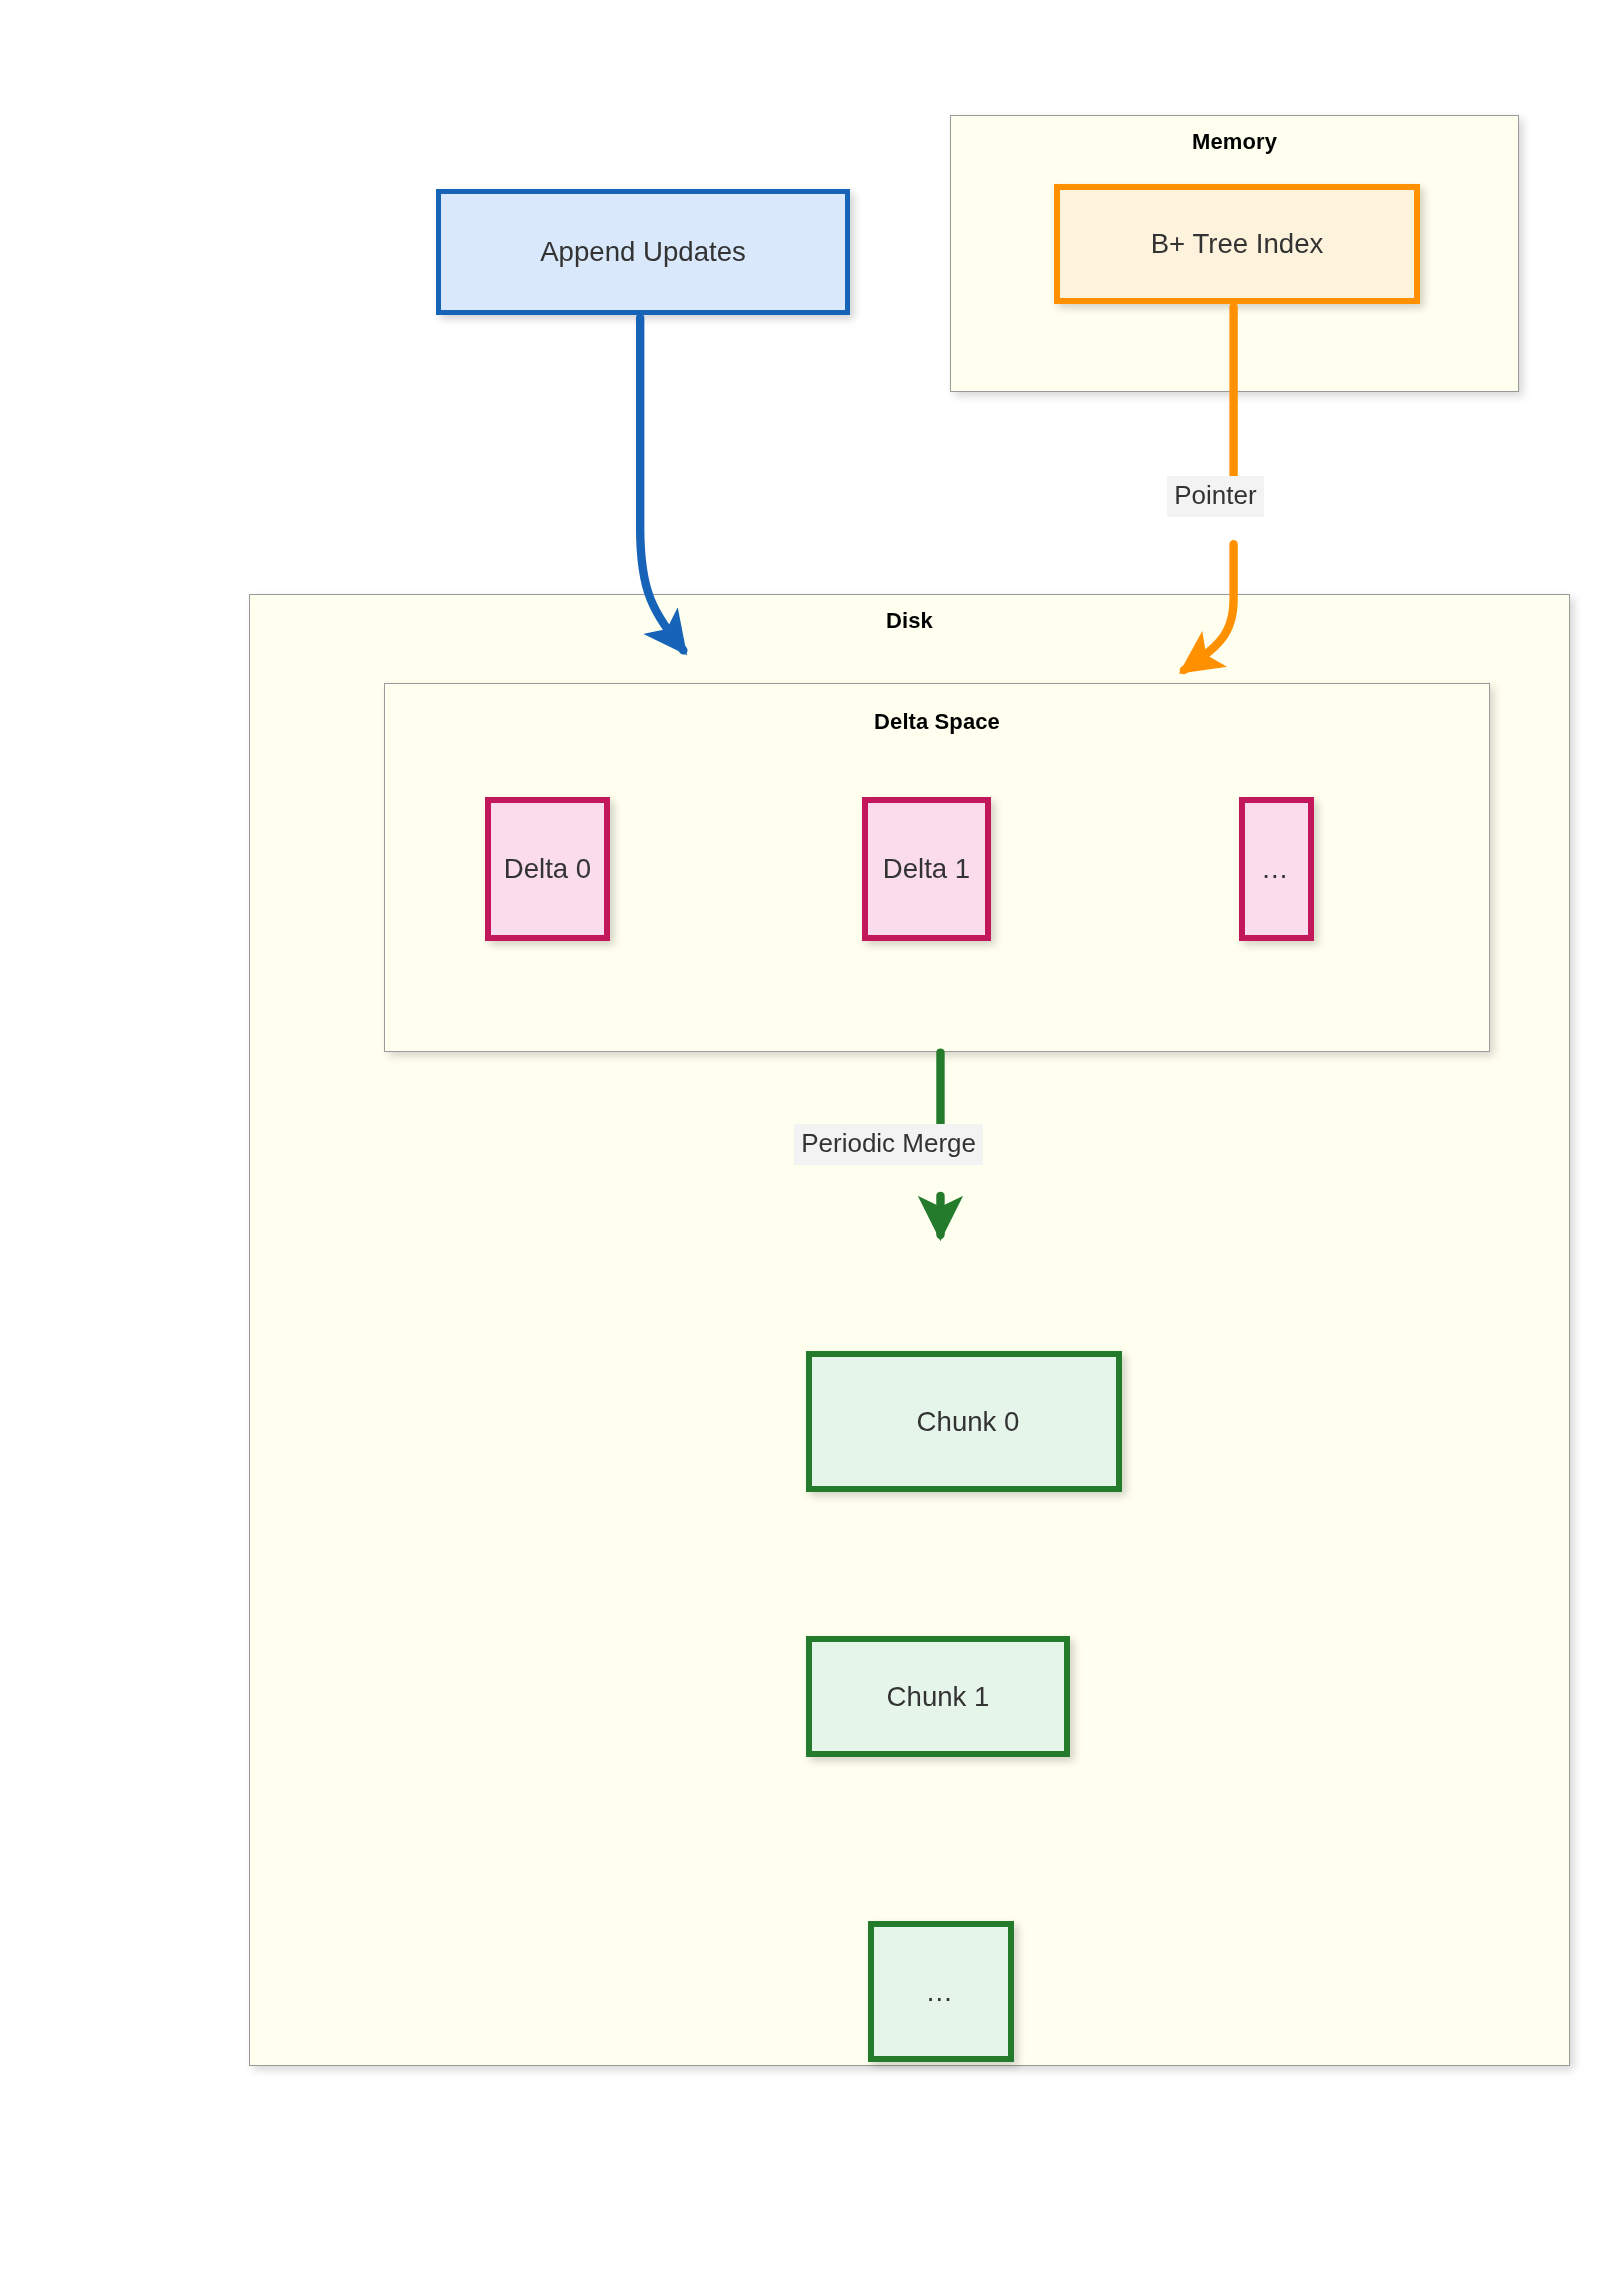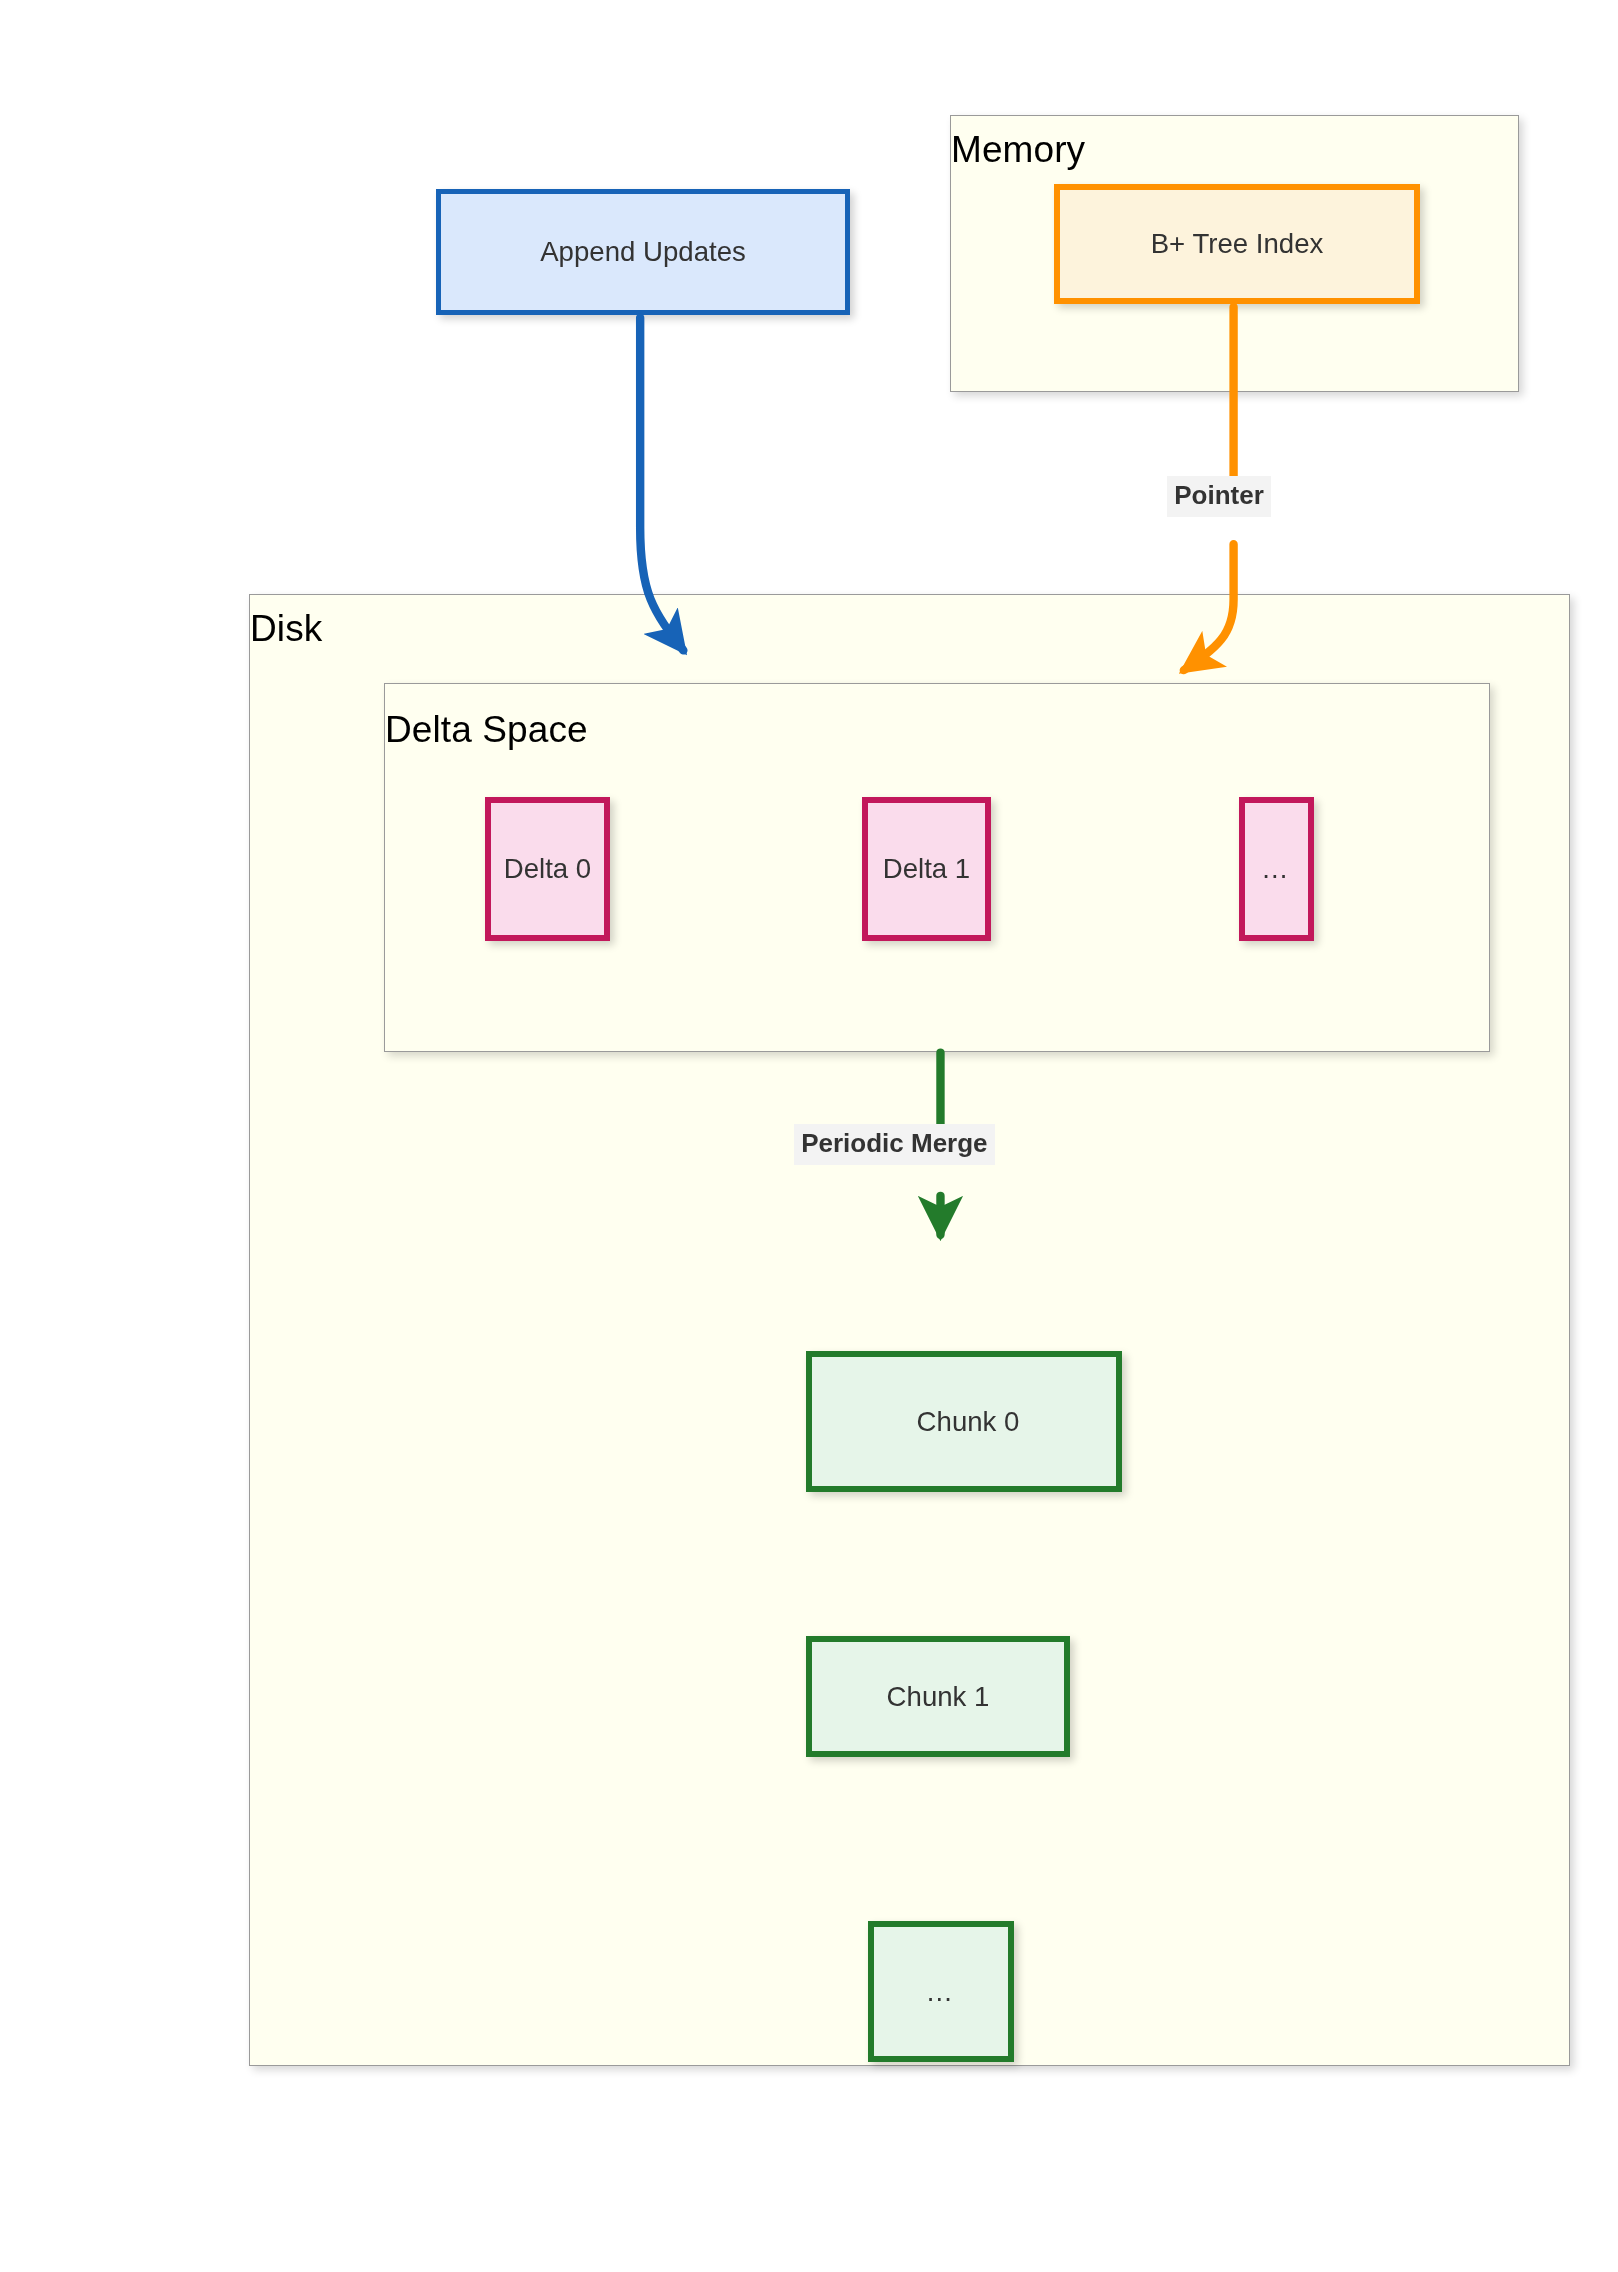--- a/index.html
+++ b/index.html
@@ -24,23 +24,24 @@
     position: absolute;
     box-sizing: border-box;
     background: #fffff0;
     border: 1.8px solid #9a9a9a;
     box-shadow: 4.2px 4.2px 8.4px rgba(0,0,0,0.16);
   }
   .container-title {
     position: absolute;
     left: 0;
     right: 0;
+    text-align: center;
     color: #000000;
-    font-size: 37px;
-    font-weight: 400;
+    font-size: 22px;
+    font-weight: 700;
     letter-spacing: 0.1px;
   }
 
   
   .leaf {
     position: absolute;
     box-sizing: border-box;
     display: flex;
     align-items: center;
     justify-content: center;
@@ -71,21 +72,20 @@
   
   .edge-label {
     position: absolute;
     background: #f3f3f3;
     color: #333333;
     font-size: 26px;
     padding: 4.2px 7.2px 6px 7.2px;
     white-space: nowrap;
     box-sizing: border-box;
     text-align: right;
-    font-weight: bold;
   }
 
   
   #edges {
     position: absolute;
     left: 0;
     top: 0;
     width: 1619px;
     height: 2273px;
     pointer-events: none;

